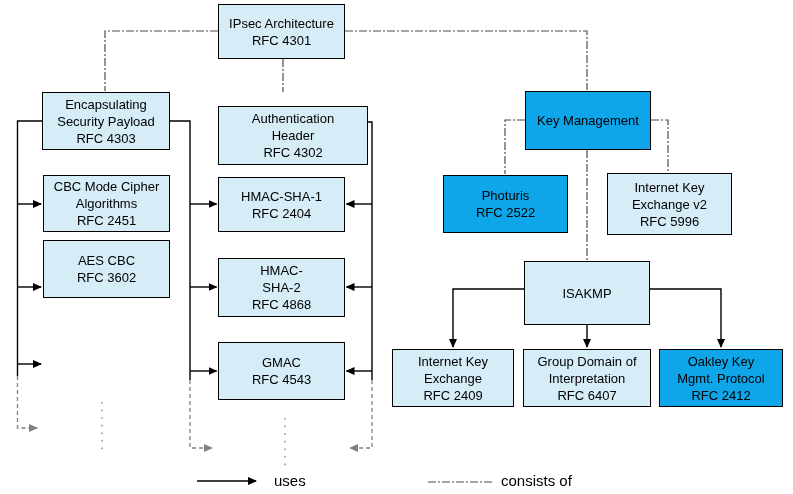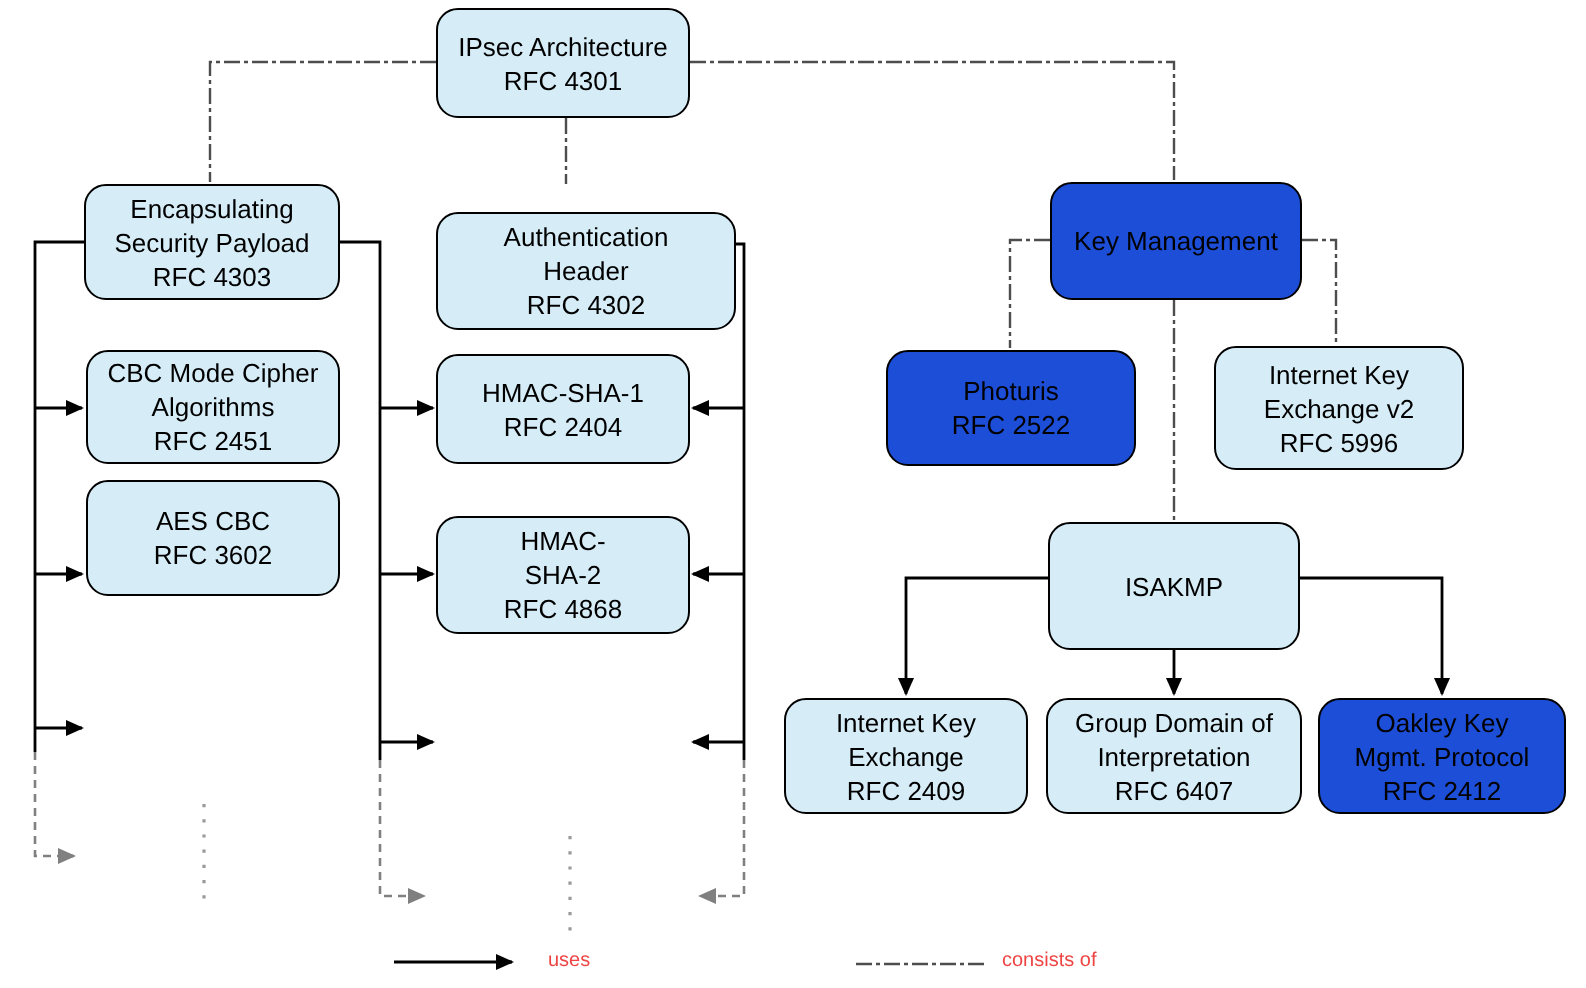--- a/index.html
+++ b/index.html
@@ -8,38 +8,38 @@
     width:793px;height:494px;
     background:#ffffff;
     font-family:"Liberation Sans", sans-serif;
     overflow:hidden;
   }
   #wires{position:absolute;left:0;top:0;width:793px;height:494px;}
   .node{
     position:absolute;
     box-sizing:border-box;
     border:1.6px solid #000000;
-    border-radius:11px;
+    border-radius:0;
     display:flex;
     flex-direction:column;
     align-items:center;
     justify-content:center;
     text-align:center;
     font-size:13px;
     line-height:17px;
     color:#000000;
   }
   .node .lbl{white-space:pre-line;}
   .blue{background:#d6edf8;}
-  .white{background:#1d4ed8;}
+  .white{background:#0ea5e9;}
   .legend-label{
     position:absolute;
-    font-size:10px;
+    font-size:15px;
     line-height:18px;
-    color:#ef4444;
+    color:#000000;
   }
 </style>
 </head>
 <body>
 
 <div id="canvas">
 
   <svg id="wires" viewBox="0 0 793 494" xmlns="http://www.w3.org/2000/svg">
     <defs>
       <marker id="arrBlack" markerWidth="9" markerHeight="8" refX="8" refY="4" orient="auto" markerUnits="userSpaceOnUse">
@@ -127,20 +127,24 @@
     <div class="lbl">HMAC-SHA-1</div>
     <div class="lbl">RFC 2404</div>
   </div>
 
   <div class="node blue" style="left:218px;top:258px;width:127px;height:59px">
     <div class="lbl">HMAC-
 SHA-2</div>
     <div class="lbl">RFC 4868</div>
   </div>
 
+  <div class="node blue" style="left:218px;top:342px;width:127px;height:58px">
+    <div class="lbl">GMAC</div>
+    <div class="lbl">RFC 4543</div>
+  </div>
 
   <div class="node white" style="left:525px;top:91px;width:126px;height:59px">
     <div class="lbl">Key Management</div>
   </div>
 
   <div class="node white" style="left:443px;top:175px;width:125px;height:58px">
     <div class="lbl">Photuris</div>
     <div class="lbl">RFC 2522</div>
   </div>
 

